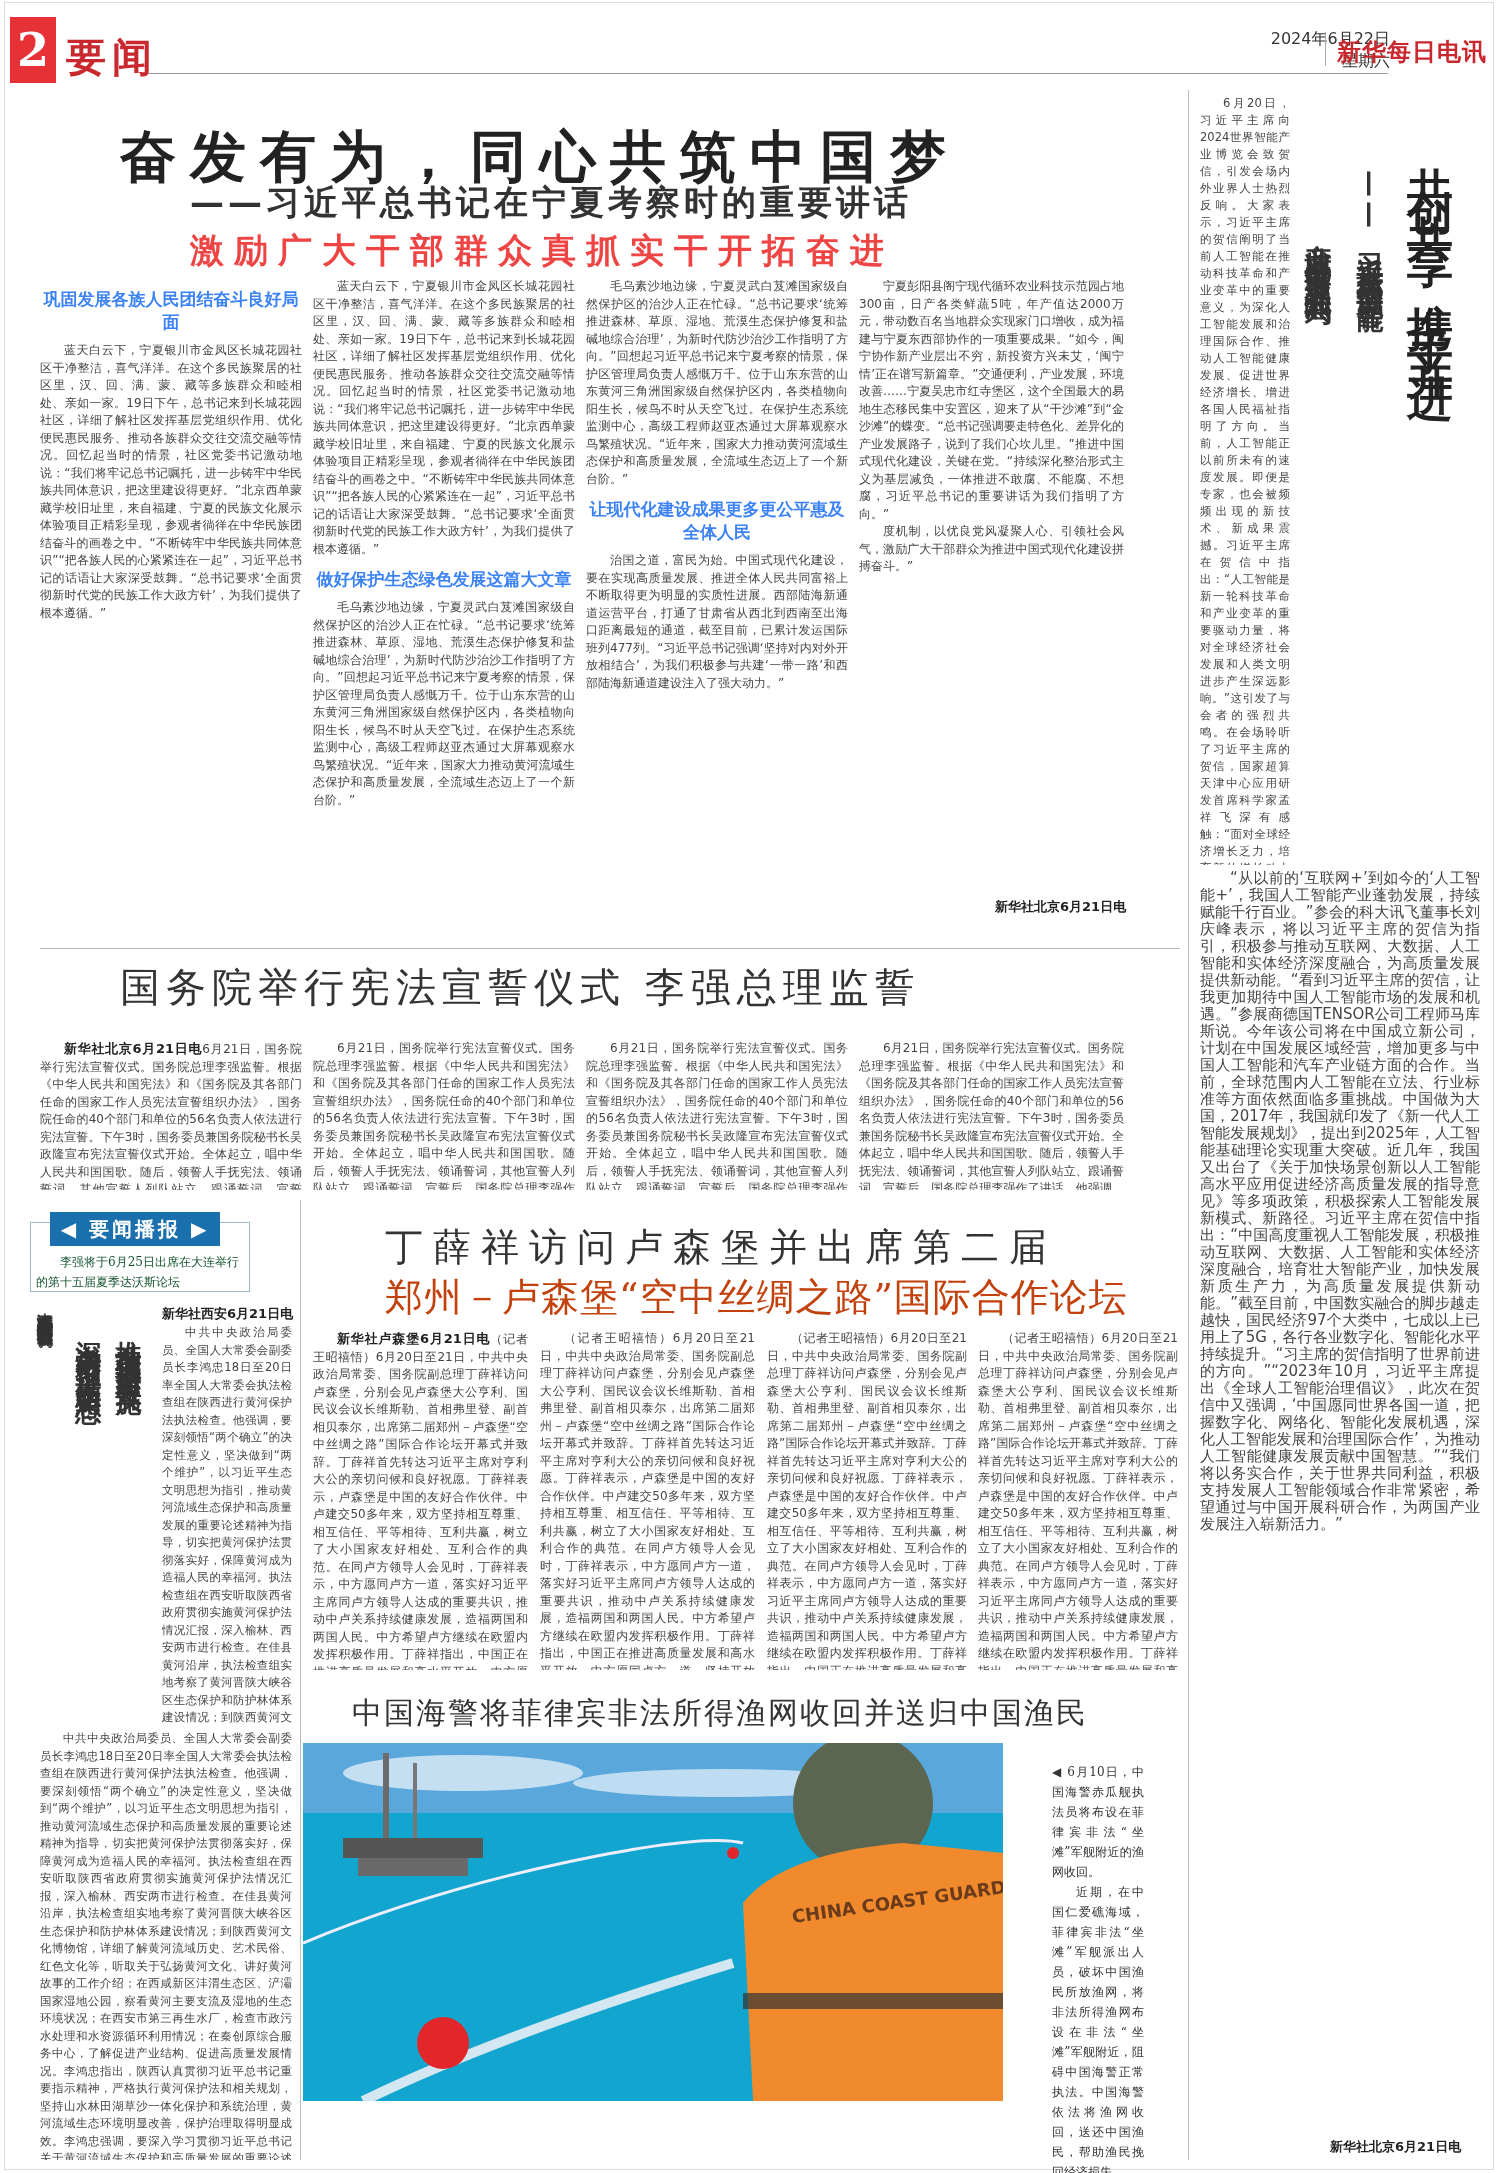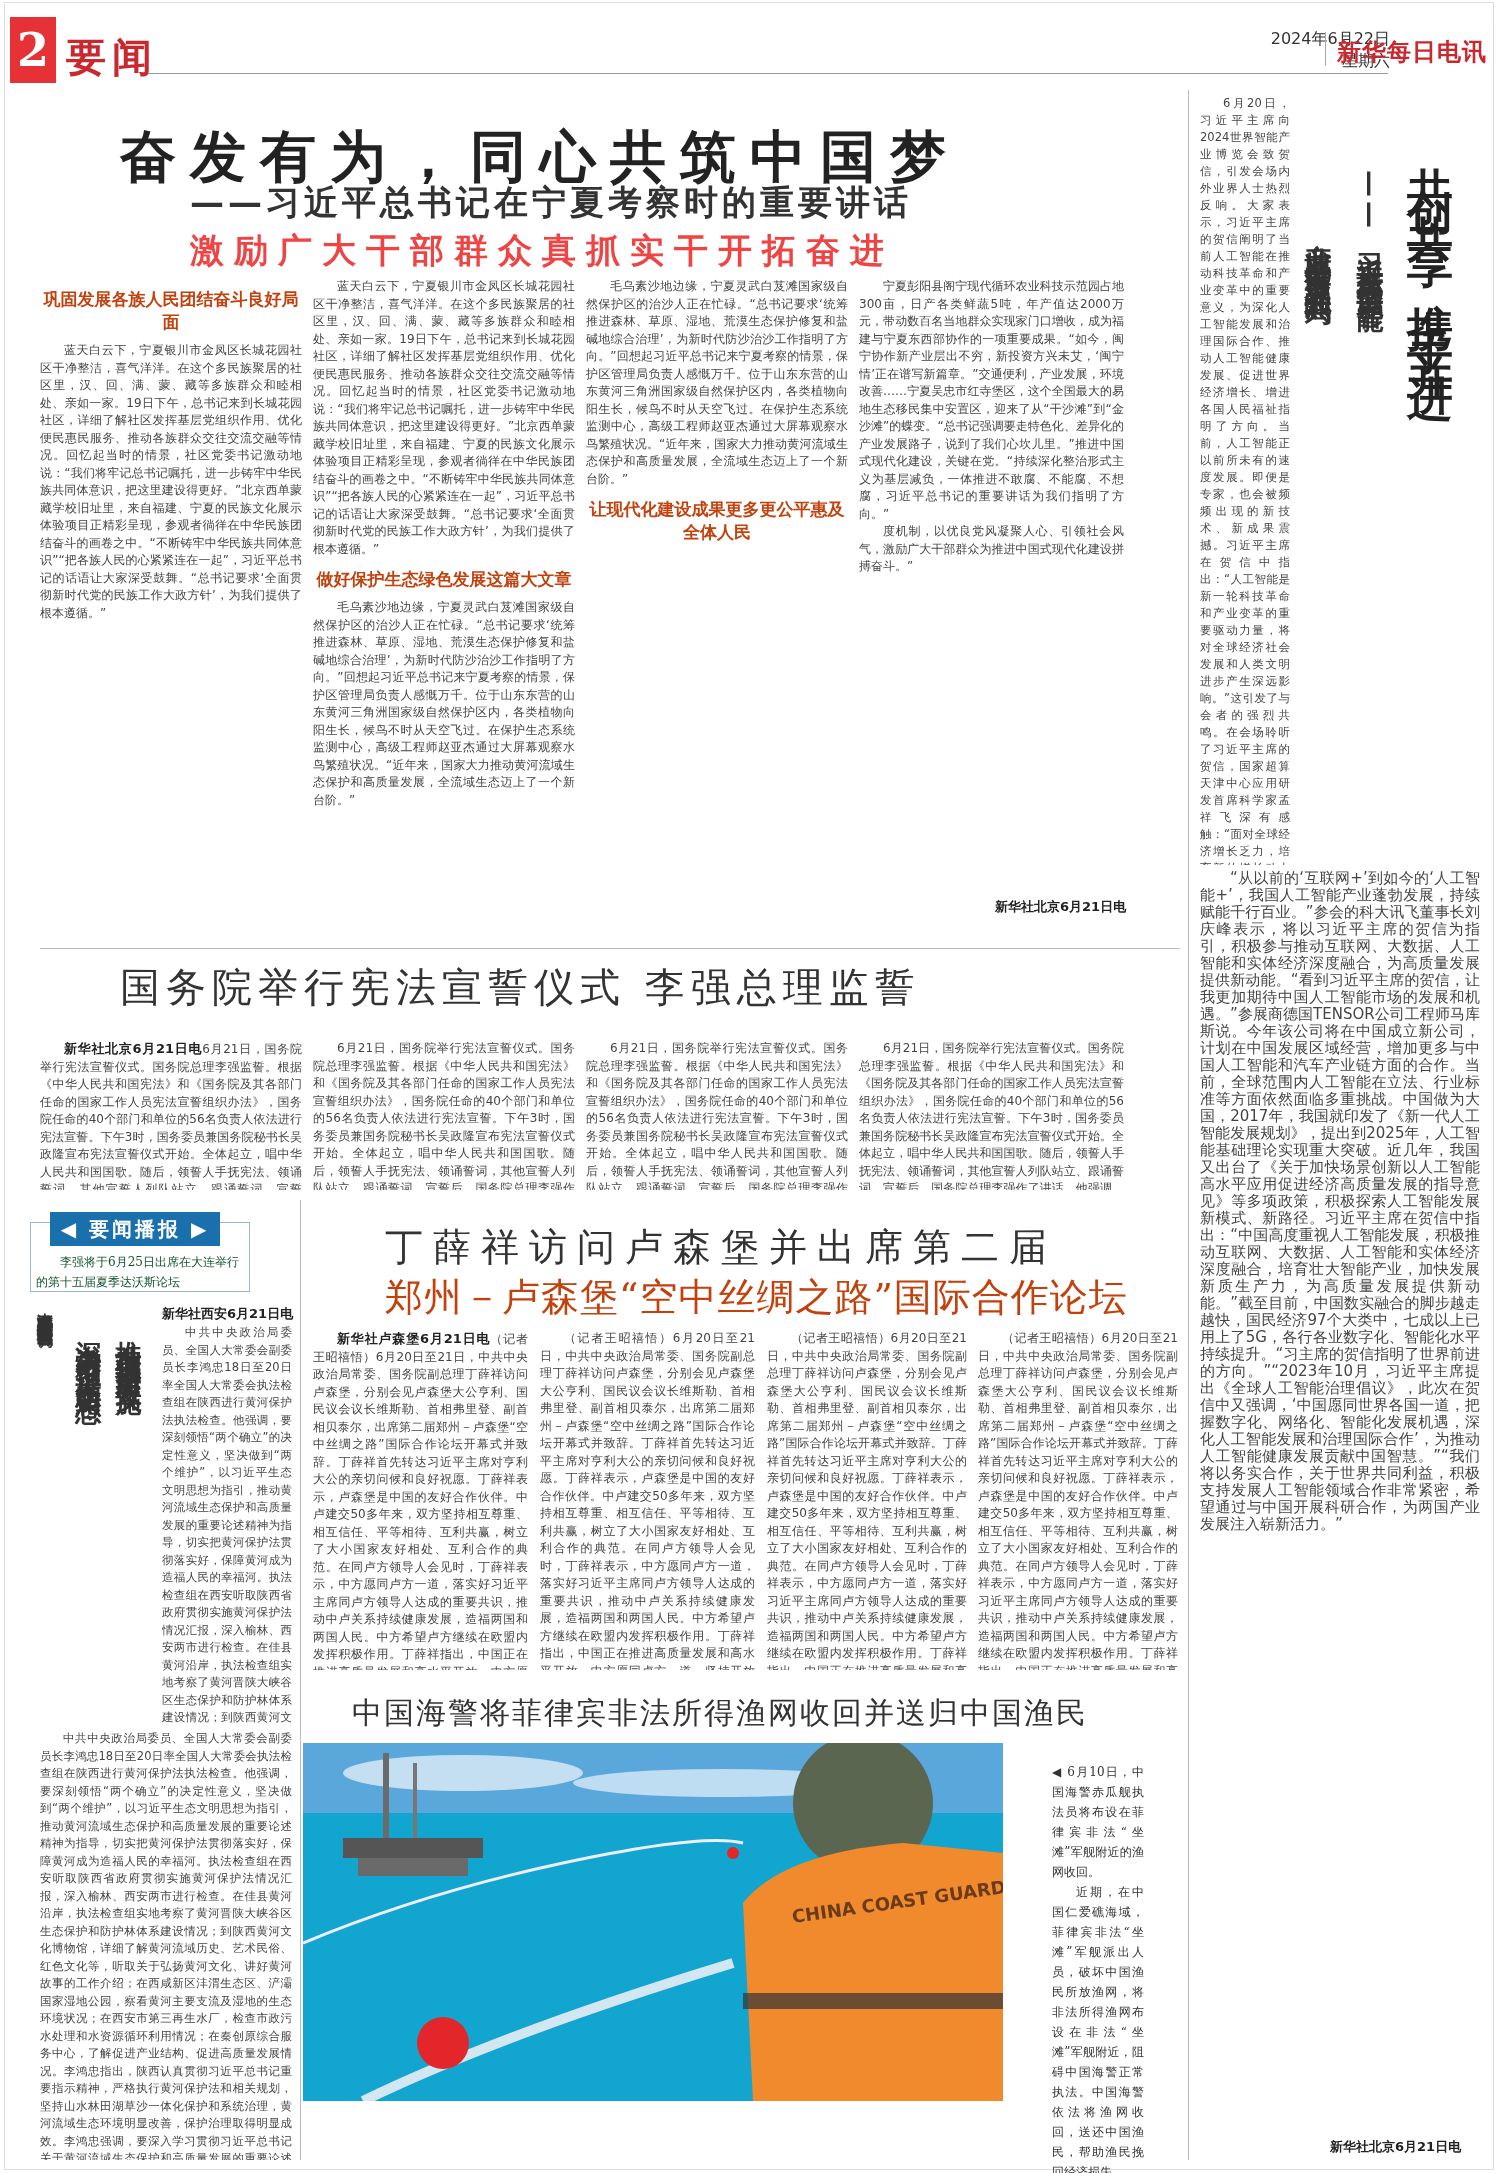--- a/index.html
+++ b/index.html
@@ -11,21 +11,21 @@
 .rule{left:148px;top:73px;width:1240px;height:1px;background:#999}
 .date{left:1180px;top:28px;text-align:right;width:210px;font:16px "DejaVu Sans",sans-serif;color:#333;line-height:22px}
 .vsep{left:1327px;top:32px;width:1px;height:34px;background:#aaa}
 .brand{left:1340px;top:34px;font:bold 28px "DejaVu Serif",serif;color:#c8282e;letter-spacing:1px}
 .outer{left:4px;top:2px;width:1490px;height:2168px;border:1px solid #ddd}
 .h1{left:120px;top:120px;font:bold 56px "DejaVu Serif",serif;color:#222;letter-spacing:14px}
 .h1sub{left:190px;top:180px;font:bold 34px "DejaVu Sans",sans-serif;color:#333;letter-spacing:4px}
 .h1sub2{left:190px;top:228px;font:bold 34px "DejaVu Sans",sans-serif;color:#ef4444;letter-spacing:10px}
 .col{font:12px "DejaVu Sans",sans-serif;color:#444;line-height:17.5px;text-align:justify;overflow:hidden}
 .col p{text-indent:2em}
-.sub{font:bold 17px "DejaVu Sans",sans-serif;color:#c2410c;margin:10px 0 8px;text-align:center}
+.sub{font:bold 17px "DejaVu Sans",sans-serif;color:#3b82f6;margin:10px 0 8px;text-align:center}
 .dateline{font:bold 13px "DejaVu Sans",sans-serif;color:#222}
 .vtitle{writing-mode:vertical-rl;font:bold 44px "DejaVu Serif",serif;color:#222;letter-spacing:24px}
 .vsub{writing-mode:vertical-rl;font:bold 30px "DejaVu Sans",sans-serif;color:#333;letter-spacing:4px}
 .h2{left:120px;top:960px;font:40px "DejaVu Serif",serif;color:#333;letter-spacing:6px}
 .box{left:30px;top:1222px;width:220px;height:70px;border:1px solid #9bb8cc}
 .boxtab{left:50px;top:1212px;width:170px;height:34px;background:#1a6fad;color:#fff;font:bold 20px "DejaVu Sans",sans-serif;display:flex;align-items:center;justify-content:center;letter-spacing:3px}
 .boxtext{left:36px;top:1252px;width:210px;font:12px "DejaVu Serif",serif;color:#14532d;line-height:20px}
 .h3a{left:385px;top:1222px;font:38px "DejaVu Serif",serif;color:#333;letter-spacing:10px}
 .h3b{left:385px;top:1272px;font:38px "DejaVu Serif",serif;color:#c2410c;letter-spacing:1px}
 .h4{left:352px;top:1693px;font:30px "DejaVu Serif",serif;color:#333;letter-spacing:2px}
@@ -57,20 +57,21 @@
   <p>蓝天白云下，宁夏银川市金凤区长城花园社区干净整洁，喜气洋洋。在这个多民族聚居的社区里，汉、回、满、蒙、藏等多族群众和睦相处、亲如一家。19日下午，总书记来到长城花园社区，详细了解社区发挥基层党组织作用、优化便民惠民服务、推动各族群众交往交流交融等情况。回忆起当时的情景，社区党委书记激动地说：“我们将牢记总书记嘱托，进一步铸牢中华民族共同体意识，把这里建设得更好。”北京西单蒙藏学校旧址里，来自福建、宁夏的民族文化展示体验项目正精彩呈现，参观者徜徉在中华民族团结奋斗的画卷之中。“不断铸牢中华民族共同体意识”“把各族人民的心紧紧连在一起”，习近平总书记的话语让大家深受鼓舞。“总书记要求‘全面贯彻新时代党的民族工作大政方针’，为我们提供了根本遵循。”</p>
 </div>
 <div class="abs col" style="left:313px;top:278px;width:262px;height:660px">
   <p>蓝天白云下，宁夏银川市金凤区长城花园社区干净整洁，喜气洋洋。在这个多民族聚居的社区里，汉、回、满、蒙、藏等多族群众和睦相处、亲如一家。19日下午，总书记来到长城花园社区，详细了解社区发挥基层党组织作用、优化便民惠民服务、推动各族群众交往交流交融等情况。回忆起当时的情景，社区党委书记激动地说：“我们将牢记总书记嘱托，进一步铸牢中华民族共同体意识，把这里建设得更好。”北京西单蒙藏学校旧址里，来自福建、宁夏的民族文化展示体验项目正精彩呈现，参观者徜徉在中华民族团结奋斗的画卷之中。“不断铸牢中华民族共同体意识”“把各族人民的心紧紧连在一起”，习近平总书记的话语让大家深受鼓舞。“总书记要求‘全面贯彻新时代党的民族工作大政方针’，为我们提供了根本遵循。”</p>
   <div class="sub">做好保护生态绿色发展这篇大文章</div>
   <p>毛乌素沙地边缘，宁夏灵武白芨滩国家级自然保护区的治沙人正在忙碌。“总书记要求‘统筹推进森林、草原、湿地、荒漠生态保护修复和盐碱地综合治理’，为新时代防沙治沙工作指明了方向。”回想起习近平总书记来宁夏考察的情景，保护区管理局负责人感慨万千。位于山东东营的山东黄河三角洲国家级自然保护区内，各类植物向阳生长，候鸟不时从天空飞过。在保护生态系统监测中心，高级工程师赵亚杰通过大屏幕观察水鸟繁殖状况。“近年来，国家大力推动黄河流域生态保护和高质量发展，全流域生态迈上了一个新台阶。”</p>
 </div>
 <div class="abs col" style="left:586px;top:278px;width:262px;height:660px">
   <p>毛乌素沙地边缘，宁夏灵武白芨滩国家级自然保护区的治沙人正在忙碌。“总书记要求‘统筹推进森林、草原、湿地、荒漠生态保护修复和盐碱地综合治理’，为新时代防沙治沙工作指明了方向。”回想起习近平总书记来宁夏考察的情景，保护区管理局负责人感慨万千。位于山东东营的山东黄河三角洲国家级自然保护区内，各类植物向阳生长，候鸟不时从天空飞过。在保护生态系统监测中心，高级工程师赵亚杰通过大屏幕观察水鸟繁殖状况。“近年来，国家大力推动黄河流域生态保护和高质量发展，全流域生态迈上了一个新台阶。”</p>
   <div class="sub">让现代化建设成果更多更公平惠及全体人民</div>
+  <p>治国之道，富民为始。中国式现代化建设，要在实现高质量发展、推进全体人民共同富裕上不断取得更为明显的实质性进展。西部陆海新通道运营平台，打通了甘肃省从西北到西南至出海口距离最短的通道，截至目前，已累计发运国际班列477列。“习近平总书记强调‘坚持对内对外开放相结合’，为我们积极参与共建‘一带一路’和西部陆海新通道建设注入了强大动力。”</p>
 </div>
 <div class="abs col" style="left:859px;top:278px;width:265px;height:600px">
   <p>宁夏彭阳县阁宁现代循环农业科技示范园占地300亩，日产各类鲜蔬5吨，年产值达2000万元，带动数百名当地群众实现家门口增收，成为福建与宁夏东西部协作的一项重要成果。“如今，闽宁协作新产业层出不穷，新投资方兴未艾，‘闽宁情’正在谱写新篇章。”交通便利，产业发展，环境改善……宁夏吴忠市红寺堡区，这个全国最大的易地生态移民集中安置区，迎来了从“干沙滩”到“金沙滩”的蝶变。“总书记强调要走特色化、差异化的产业发展路子，说到了我们心坎儿里。”推进中国式现代化建设，关键在党。“持续深化整治形式主义为基层减负，一体推进不敢腐、不能腐、不想腐，习近平总书记的重要讲话为我们指明了方向。”</p>
   <p>度机制，以优良党风凝聚人心、引领社会风气，激励广大干部群众为推进中国式现代化建设拼搏奋斗。”</p>
 </div>
 <div class="abs dateline" style="left:995px;top:898px">新华社北京6月21日电</div>
 
 <div class="abs vtitle" style="left:1400px;top:130px;height:780px;font-size:46px">共创共享 携手并进</div>
 <div class="abs vsub" style="left:1352px;top:170px;height:560px;font-size:27px">——习近平主席致二〇二四世界智能</div>
 <div class="abs vsub" style="left:1300px;top:222px;height:560px;font-size:27px">产业博览会贺信引发业界强烈共鸣</div>

